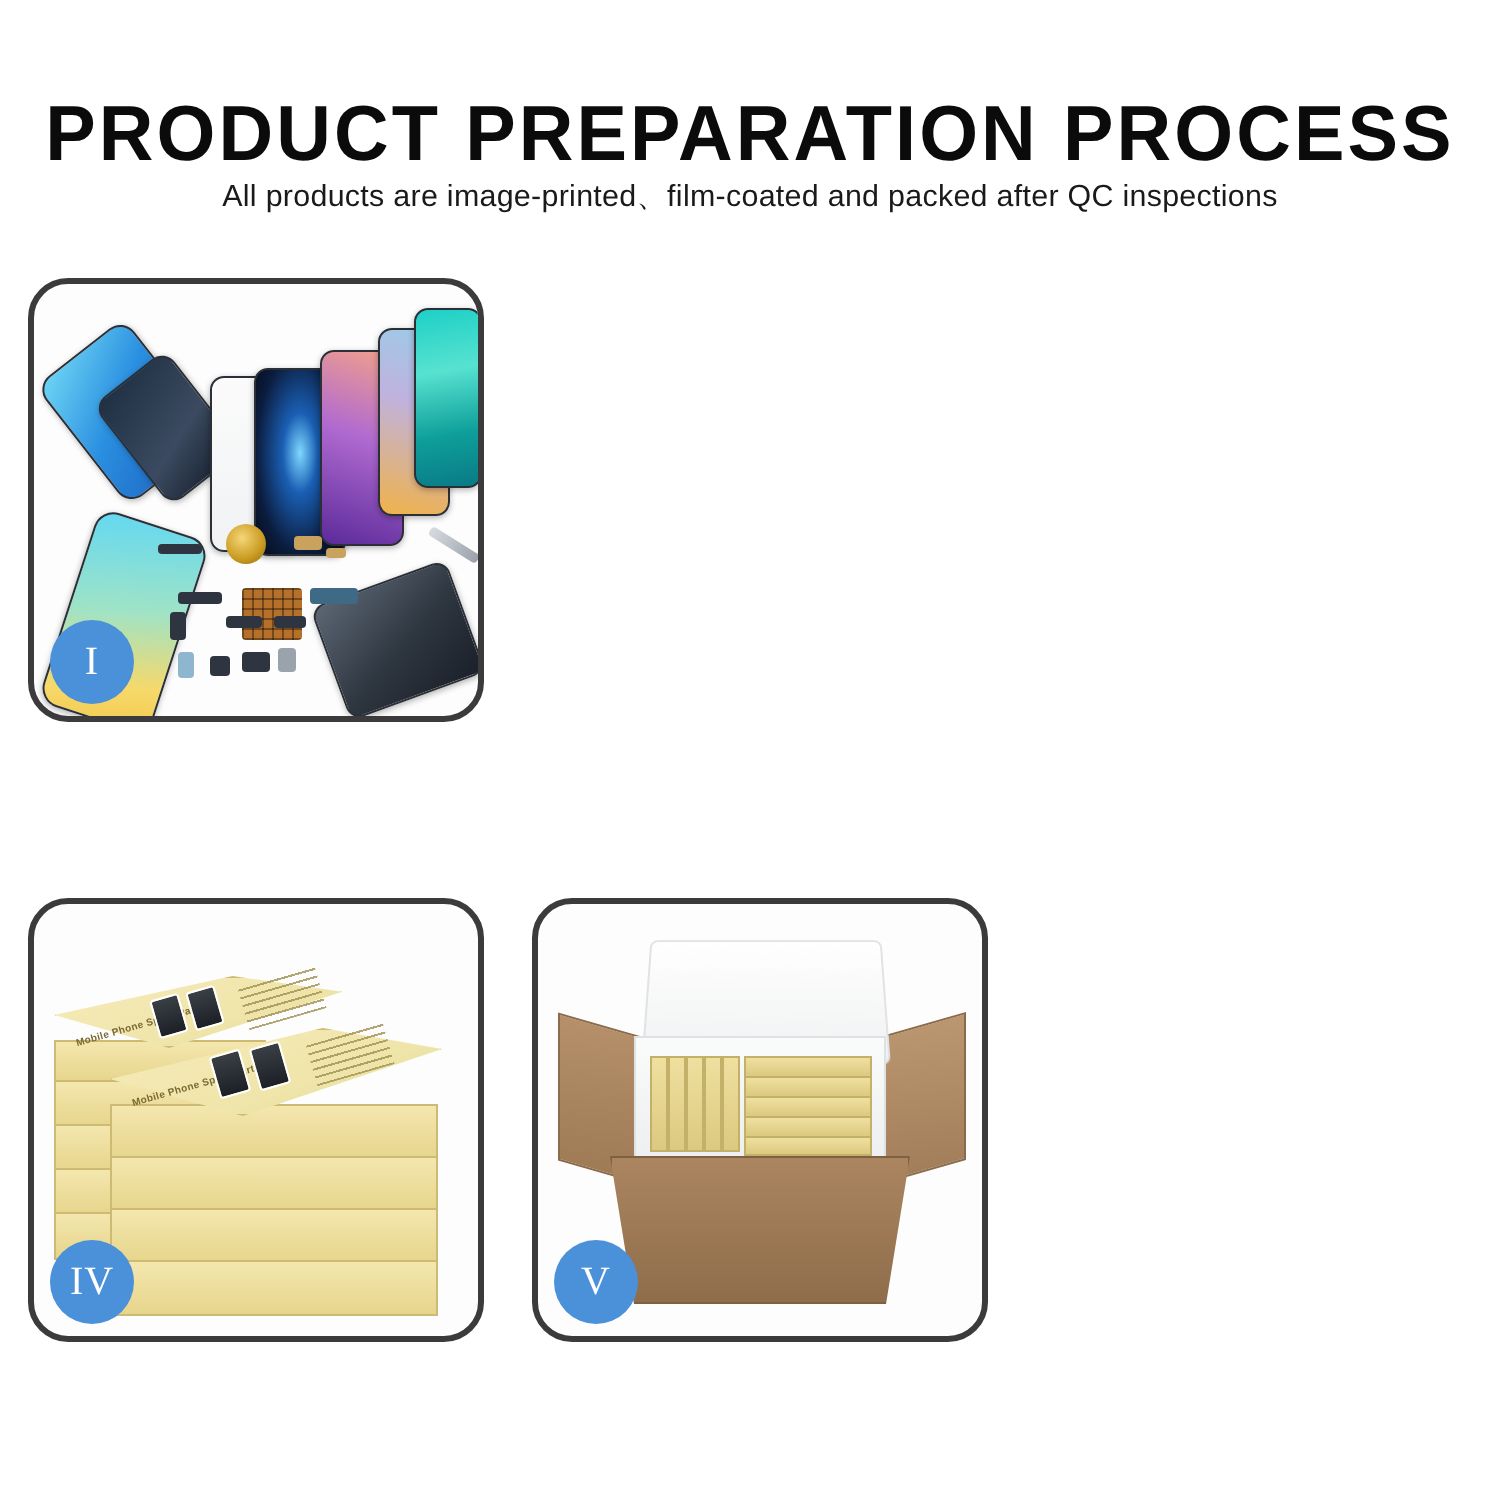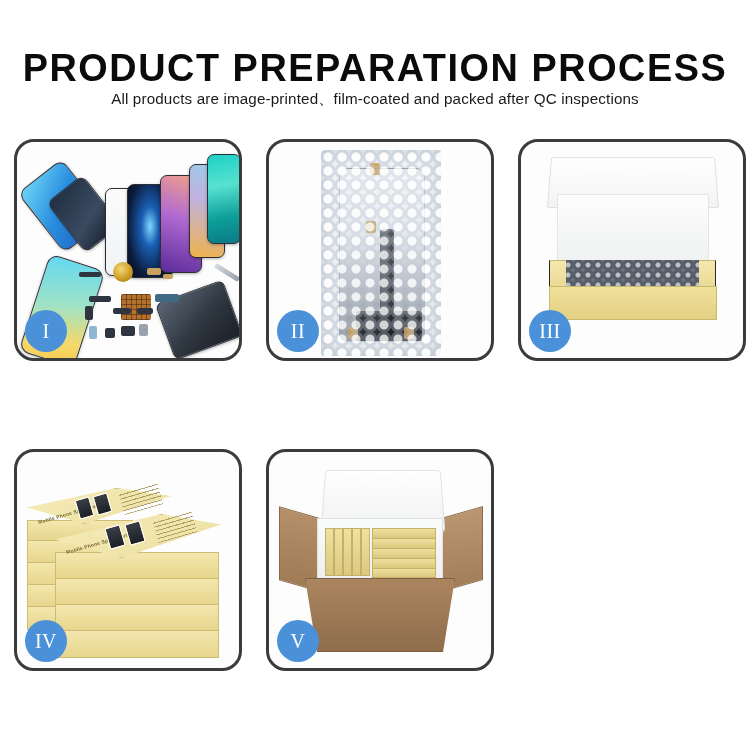--- a/index.html
+++ b/index.html
@@ -353,48 +353,21 @@
         <div class="part" style="left:104px; top:184px; width:14px; height:10px;"></div>
         <div class="part" style="left:88px;  top:186px; width:10px; height:10px;"></div>
         <div class="part" style="left:122px; top:182px; width:9px;  height:12px; background:#9aa2ab;"></div>
         <div class="part" style="left:72px;  top:184px; width:8px;  height:13px; background:#8fb6cf;"></div>
         <div class="part" style="left:96px;  top:166px; width:18px; height:6px;"></div>
         <div class="part" style="left:120px; top:166px; width:16px; height:6px;"></div>
       </div>
       <div class="badge">I</div>
     </div>
 
-    <div class="panel p2">
-      <div class="scene">
-        <div class="bubble-bag">
-          <div class="bag-inner">
-            <div class="flex-strip"></div>
-            <div class="flex-bot"></div>
-            <div class="tape" style="left:30px; top:-6px;"></div>
-            <div class="tape" style="left:26px; top:52px;"></div>
-            <div class="tape" style="left:8px;  top:158px;"></div>
-            <div class="tape" style="left:64px; top:158px;"></div>
-          </div>
-          <div class="bubble-overlay"></div>
-        </div>
-      </div>
-      <div class="badge">II</div>
-    </div>
-
-    <div class="panel p3">
-      <div class="scene">
-        <div class="b3-lid"></div>
-        <div class="b3-foamback"></div>
-        <div class="b3-bubble"></div>
-        <div class="b3-left"></div>
-        <div class="b3-right"></div>
-        <div class="b3-front"></div>
-      </div>
-      <div class="badge">III</div>
-    </div>
+
 
     <div class="panel p4">
       <div class="scene">
         <div class="stack">
 
           <div class="sbox" style="left:2px;  top:54px;  width:104px; height:20px;"></div>
           <div class="sbox" style="left:2px;  top:74px;  width:104px; height:22px;"></div>
           <div class="sbox" style="left:2px;  top:96px;  width:104px; height:22px;"></div>
           <div class="sbox" style="left:2px;  top:118px; width:104px; height:22px;"></div>
           <div class="sbox" style="left:2px;  top:140px; width:104px; height:22px;"></div>

